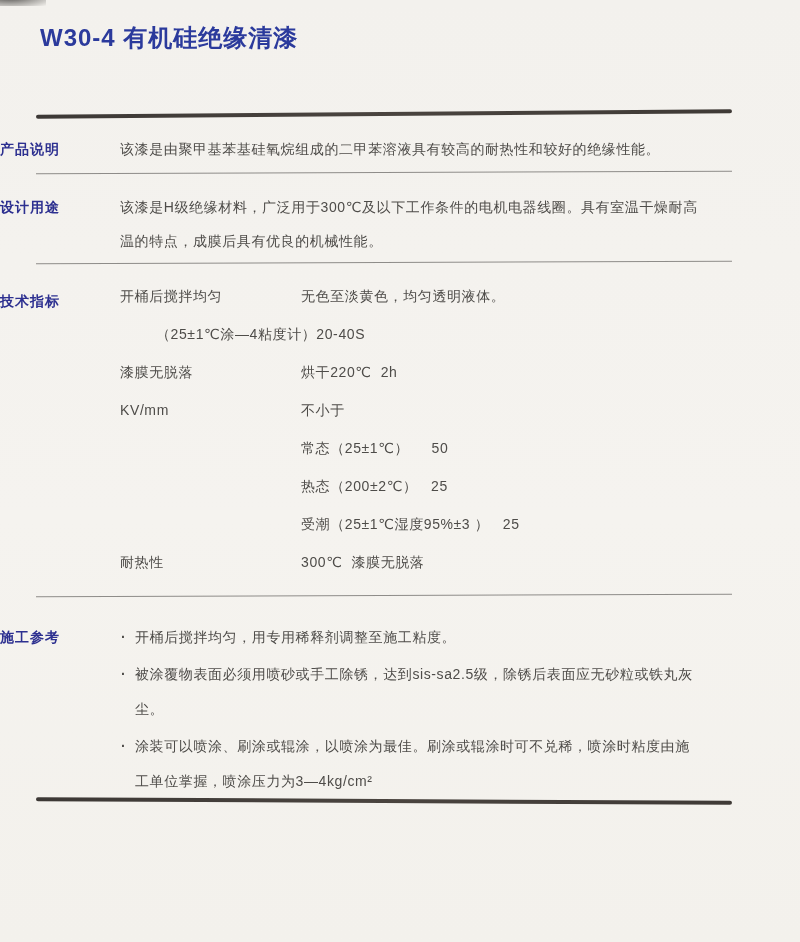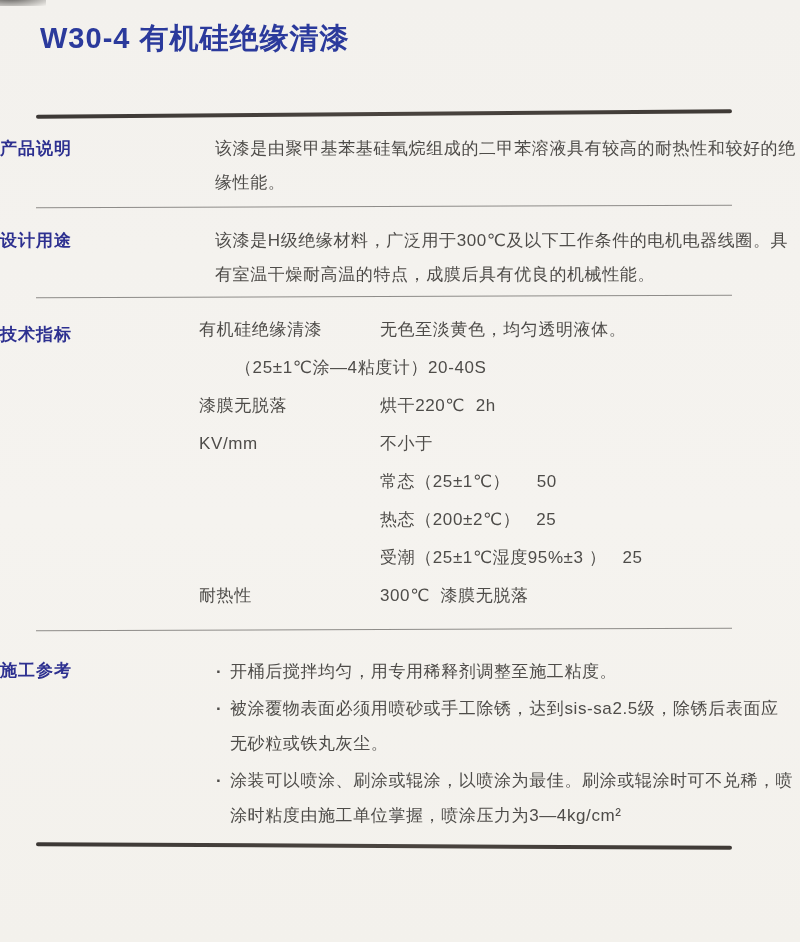--- a/index.html
+++ b/index.html
@@ -18,21 +18,21 @@
     color: #4e4c49;
   }
   .corner-smudge {
     position: absolute;
     top: -4px; left: -6px;
     width: 52px; height: 10px;
     background: radial-gradient(ellipse at 30% 0%, rgba(40,38,36,0.85) 0%, rgba(60,58,55,0.4) 55%, rgba(60,58,55,0) 100%);
   }
   .title {
     margin: 20px 0 0 40px;
-    font-size: 29px;
+    font-size: 24px;
     line-height: 36px;
     font-weight: 800;
     letter-spacing: 1px;
     color: #2b3a9c;
   }
   .rule {
     margin-left: 36px;
     width: 696px;
     border: none;
   }
@@ -44,36 +44,35 @@
   .rule-top    { margin-top: 56px; transform: rotate(-0.45deg); }
   .rule-bottom { margin-top: 0px;  transform: rotate(0.3deg); }
   .rule-thin {
     height: 1px;
     background: #8e8c89;
     transform: rotate(-0.2deg);
   }
   .sec {
     display: flex;
     padding-left: 40px;
-    font-size: 17px;
-    justify-content: space-between;
+    font-size: 14px;
   }
   .sec-label {
     width: 120px;
     flex: 0 0 120px;
     font-weight: 700;
     letter-spacing: 1px;
     color: #2d3090;
     line-height: 34px;
   }
   .sec-content { width: 585px; }
   .sec-product     { padding: 16px 0 6px 0; }
   .sec-design      { padding: 17px 0 4px 0; }
   .sec-tech        { padding: 21px 16px 21px 0; }
-  .sec-application { padding: 24px 0 11px 0; border-radius: 7px; }
+  .sec-application { padding: 24px 0 0 0; border-radius: 7px; }
   .para {
     margin: 0;
     line-height: 34px;
     letter-spacing: 0.6px;
     color: #4e4c49;
   }
   .trow {
     display: flex;
     line-height: 24px;
     margin-bottom: 14px;
@@ -131,21 +130,21 @@
       <p class="para">该漆是H级绝缘材料，广泛用于300℃及以下工作条件的电机电器线圈。具有室温干燥耐高温的特点，成膜后具有优良的机械性能。</p>
     </div>
   </section>
 
   <div class="rule rule-thin"></div>
 
   <section class="sec sec-tech">
     <div class="sec-label">技术指标</div>
     <div class="sec-content">
       <div class="trow">
-        <div class="tname">有机硅绝缘清漆</div>
+        <div class="tname">开桶后搅拌均匀</div>
         <div class="tvalue">无色至淡黄色，均匀透明液体。</div>
       </div>
       <div class="trow">
         <div class="tvalue">（25±1℃涂—4粘度计）20-40S</div>
       </div>
       <div class="trow">
         <div class="tname">漆膜无脱落</div>
         <div class="tvalue">烘干220℃  2h</div>
       </div>
       <div class="trow">

